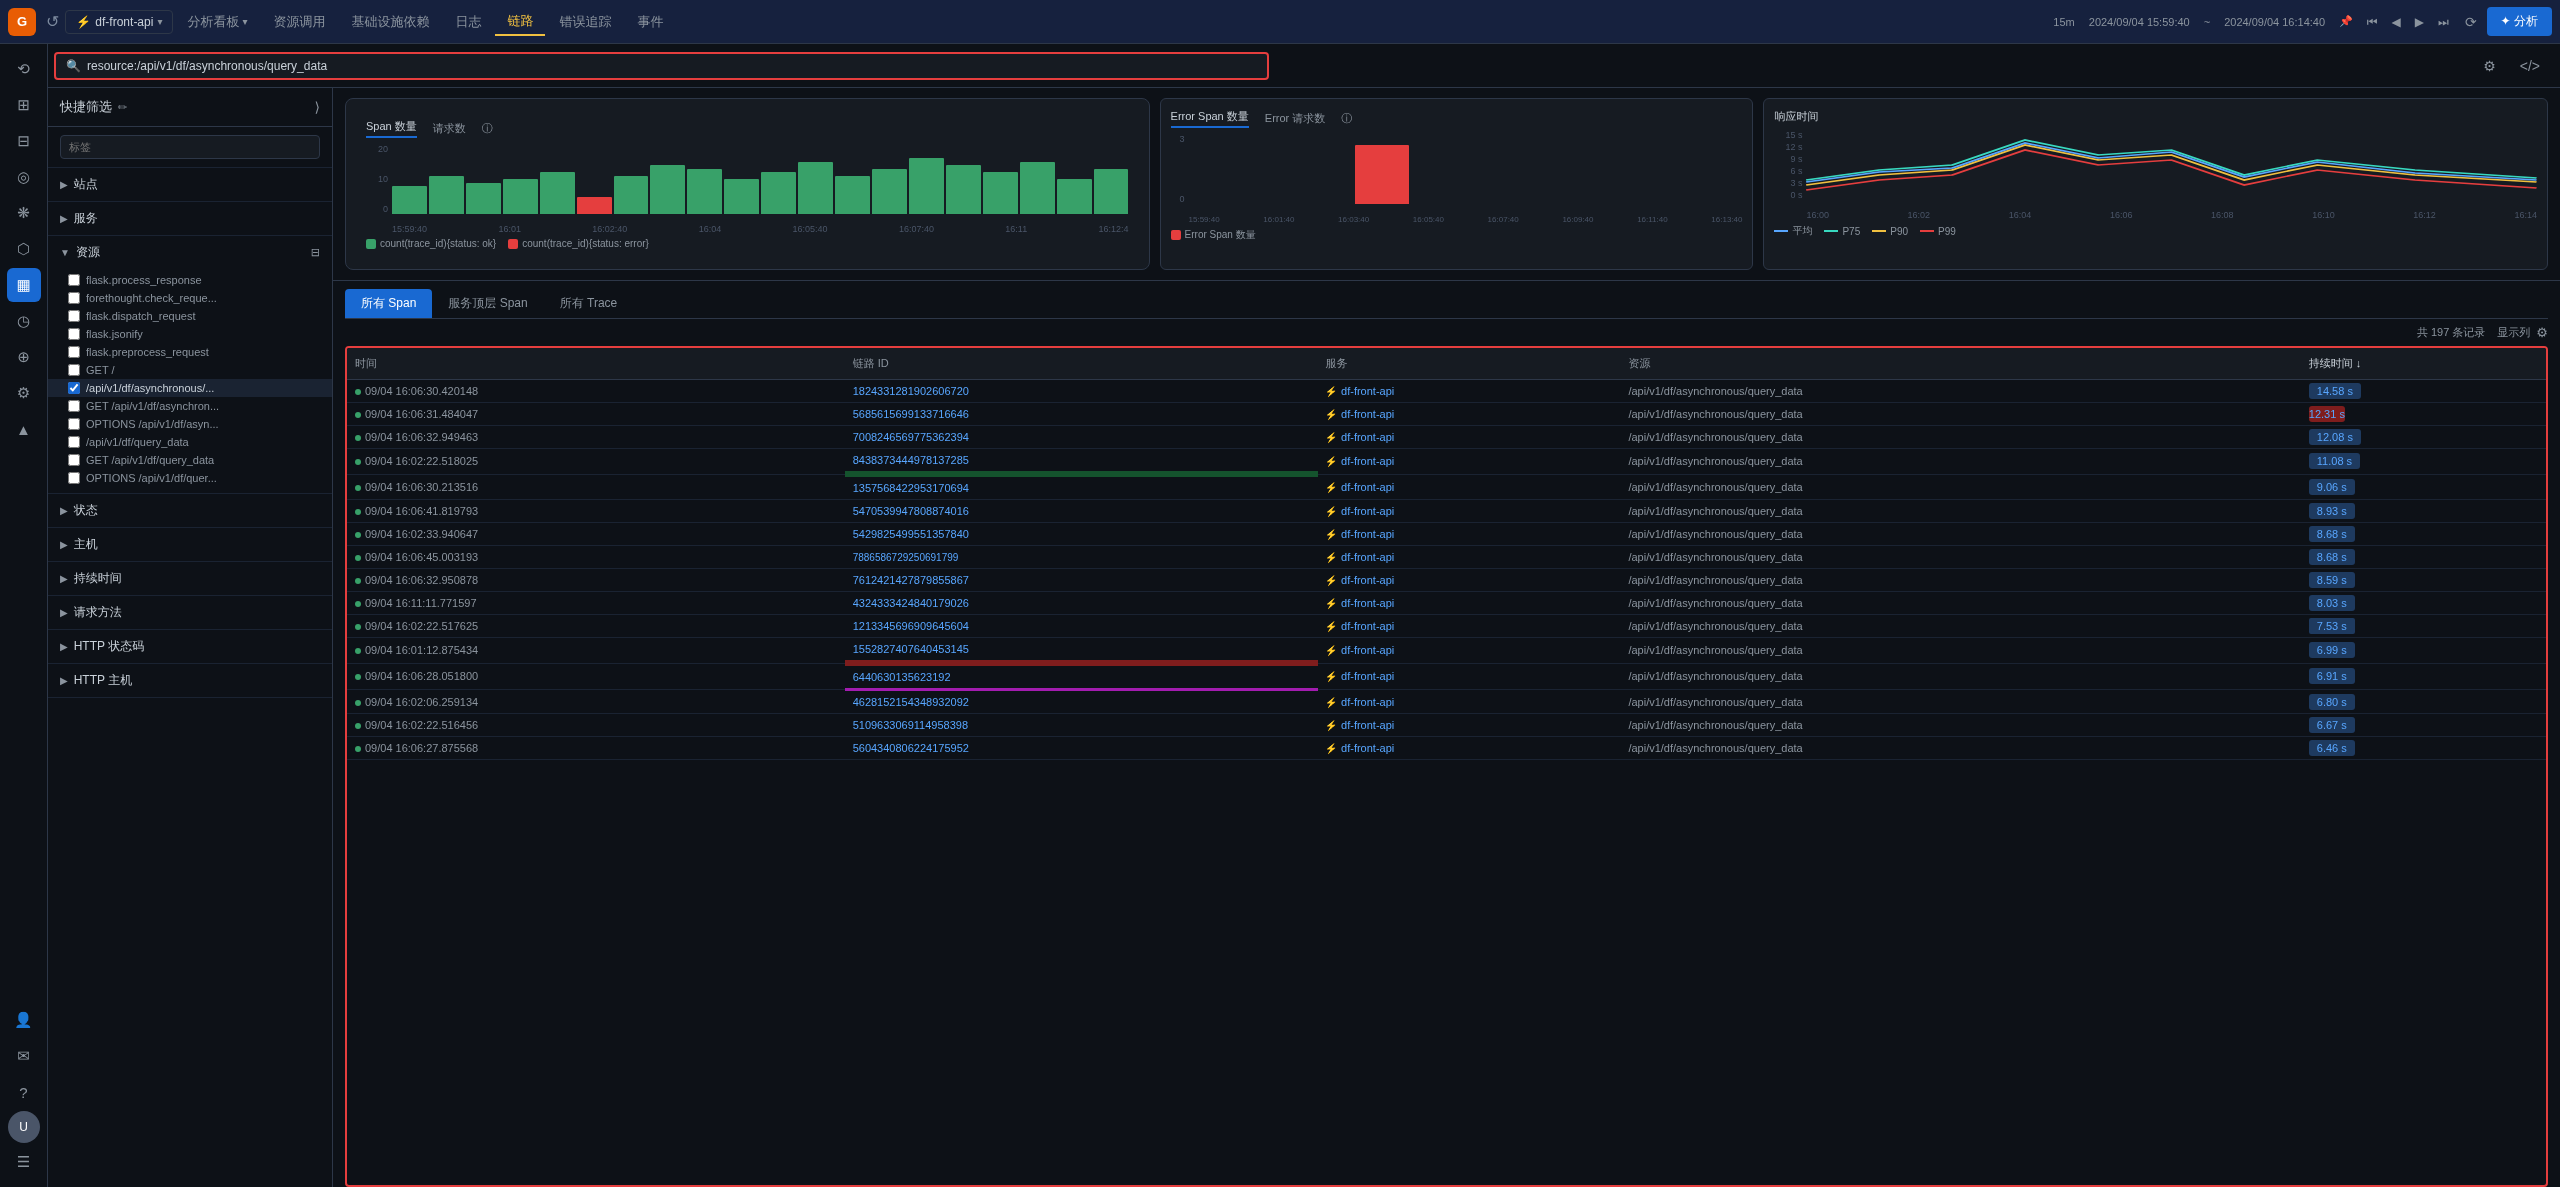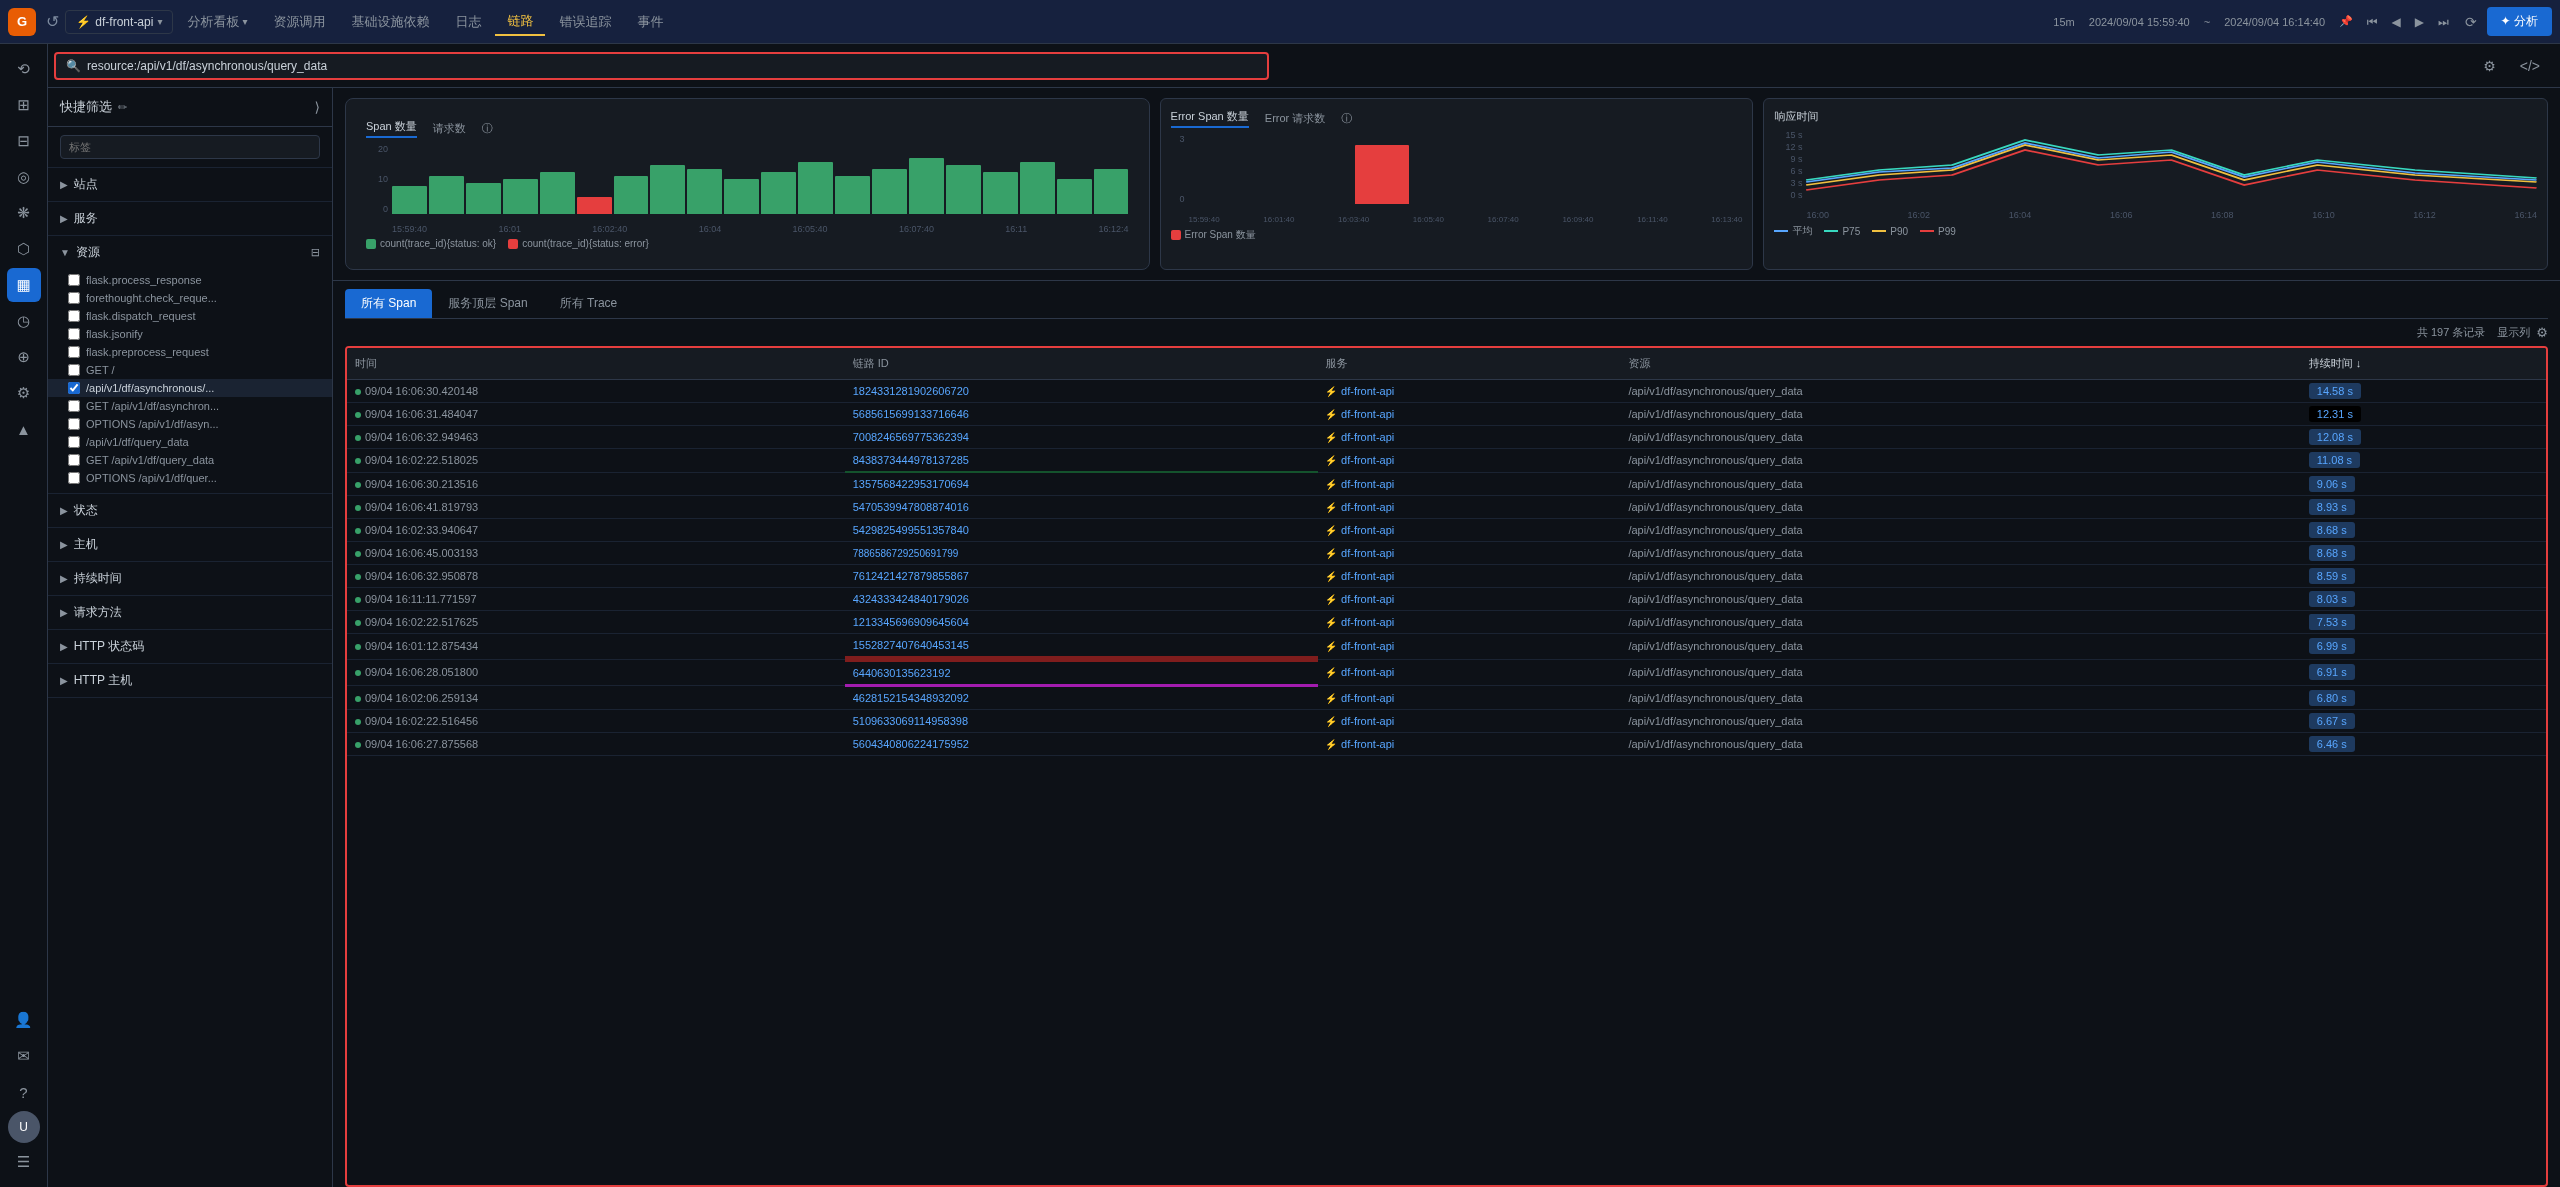--- a/index.html
+++ b/index.html
@@ -435,41 +435,41 @@
               <tr style="cursor: pointer;">
     <td style="padding:5px 8px;border-bottom:1px solid #1a2332;color:#8b949e;white-space:nowrap;font-size:11px;">
       <span style="display:inline-block;width:6px;height:6px;border-radius:50%;background:#38a169;margin-right:4px;vertical-align:middle;"></span>09/04 16:06:31.484047
     </td>
     <td style="padding:5px 8px;border-bottom:1px solid #1a2332;color:#58a6ff;white-space:nowrap;font-size:11px;">5685615699133716646</td>
     <td style="padding:5px 8px;border-bottom:1px solid #1a2332;color:#58a6ff;white-space:nowrap;font-size:11px;">
       <span style="font-size:10px;">⚡</span> df-front-api
     </td>
     <td style="padding:5px 8px;border-bottom:1px solid #1a2332;color:#8b949e;white-space:nowrap;font-size:11px;">/api/v1/df/asynchronous/query_data</td>
     <td style="padding:5px 8px;border-bottom:1px solid #1a2332;white-space:nowrap;font-size:11px;">
-      <span style="background:#000000;padding:2px 8px;border-radius:3px;color:#58a6ff;font-weight:500;">12.31 s</span>
+      <span style="background:#7f1d1d;padding:2px 0;border-radius:3px;color:#58a6ff;font-weight:500;">12.31 s</span>
     </td>
   </tr>
               <tr style="cursor: pointer;">
     <td style="padding:5px 8px;border-bottom:1px solid #1a2332;color:#8b949e;white-space:nowrap;font-size:11px;">
       <span style="display:inline-block;width:6px;height:6px;border-radius:50%;background:#38a169;margin-right:4px;vertical-align:middle;"></span>09/04 16:06:32.949463
     </td>
     <td style="padding:5px 8px;border-bottom:1px solid #1a2332;color:#58a6ff;white-space:nowrap;font-size:11px;">7008246569775362394</td>
     <td style="padding:5px 8px;border-bottom:1px solid #1a2332;color:#58a6ff;white-space:nowrap;font-size:11px;">
       <span style="font-size:10px;">⚡</span> df-front-api
     </td>
     <td style="padding:5px 8px;border-bottom:1px solid #1a2332;color:#8b949e;white-space:nowrap;font-size:11px;">/api/v1/df/asynchronous/query_data</td>
     <td style="padding:5px 8px;border-bottom:1px solid #1a2332;white-space:nowrap;font-size:11px;">
       <span style="background:#1e3a5f;padding:2px 8px;border-radius:3px;color:#58a6ff;font-weight:500;">12.08 s</span>
     </td>
   </tr>
               <tr style="cursor: pointer;">
     <td style="padding:5px 8px;border-bottom:1px solid #1a2332;color:#8b949e;white-space:nowrap;font-size:11px;">
       <span style="display:inline-block;width:6px;height:6px;border-radius:50%;background:#38a169;margin-right:4px;vertical-align:middle;"></span>09/04 16:02:22.518025
     </td>
-    <td style="padding:5px 8px;border-bottom:2px solid #14532d;color:#58a6ff;white-space:nowrap;font-size:11px;">8438373444978137285</td>
+    <td style="padding:5px 8px;border-bottom:6px solid #14532d;color:#58a6ff;white-space:nowrap;font-size:11px;">8438373444978137285</td>
     <td style="padding:5px 8px;border-bottom:1px solid #1a2332;color:#58a6ff;white-space:nowrap;font-size:11px;">
       <span style="font-size:10px;">⚡</span> df-front-api
     </td>
     <td style="padding:5px 8px;border-bottom:1px solid #1a2332;color:#8b949e;white-space:nowrap;font-size:11px;">/api/v1/df/asynchronous/query_data</td>
     <td style="padding:5px 8px;border-bottom:1px solid #1a2332;white-space:nowrap;font-size:11px;">
       <span style="background:#1e3a5f;padding:2px 8px;border-radius:3px;color:#58a6ff;font-weight:500;">11.08 s</span>
     </td>
   </tr>
               <tr style="cursor: pointer;">
     <td style="padding:5px 8px;border-bottom:1px solid #1a2332;color:#8b949e;white-space:nowrap;font-size:11px;">

